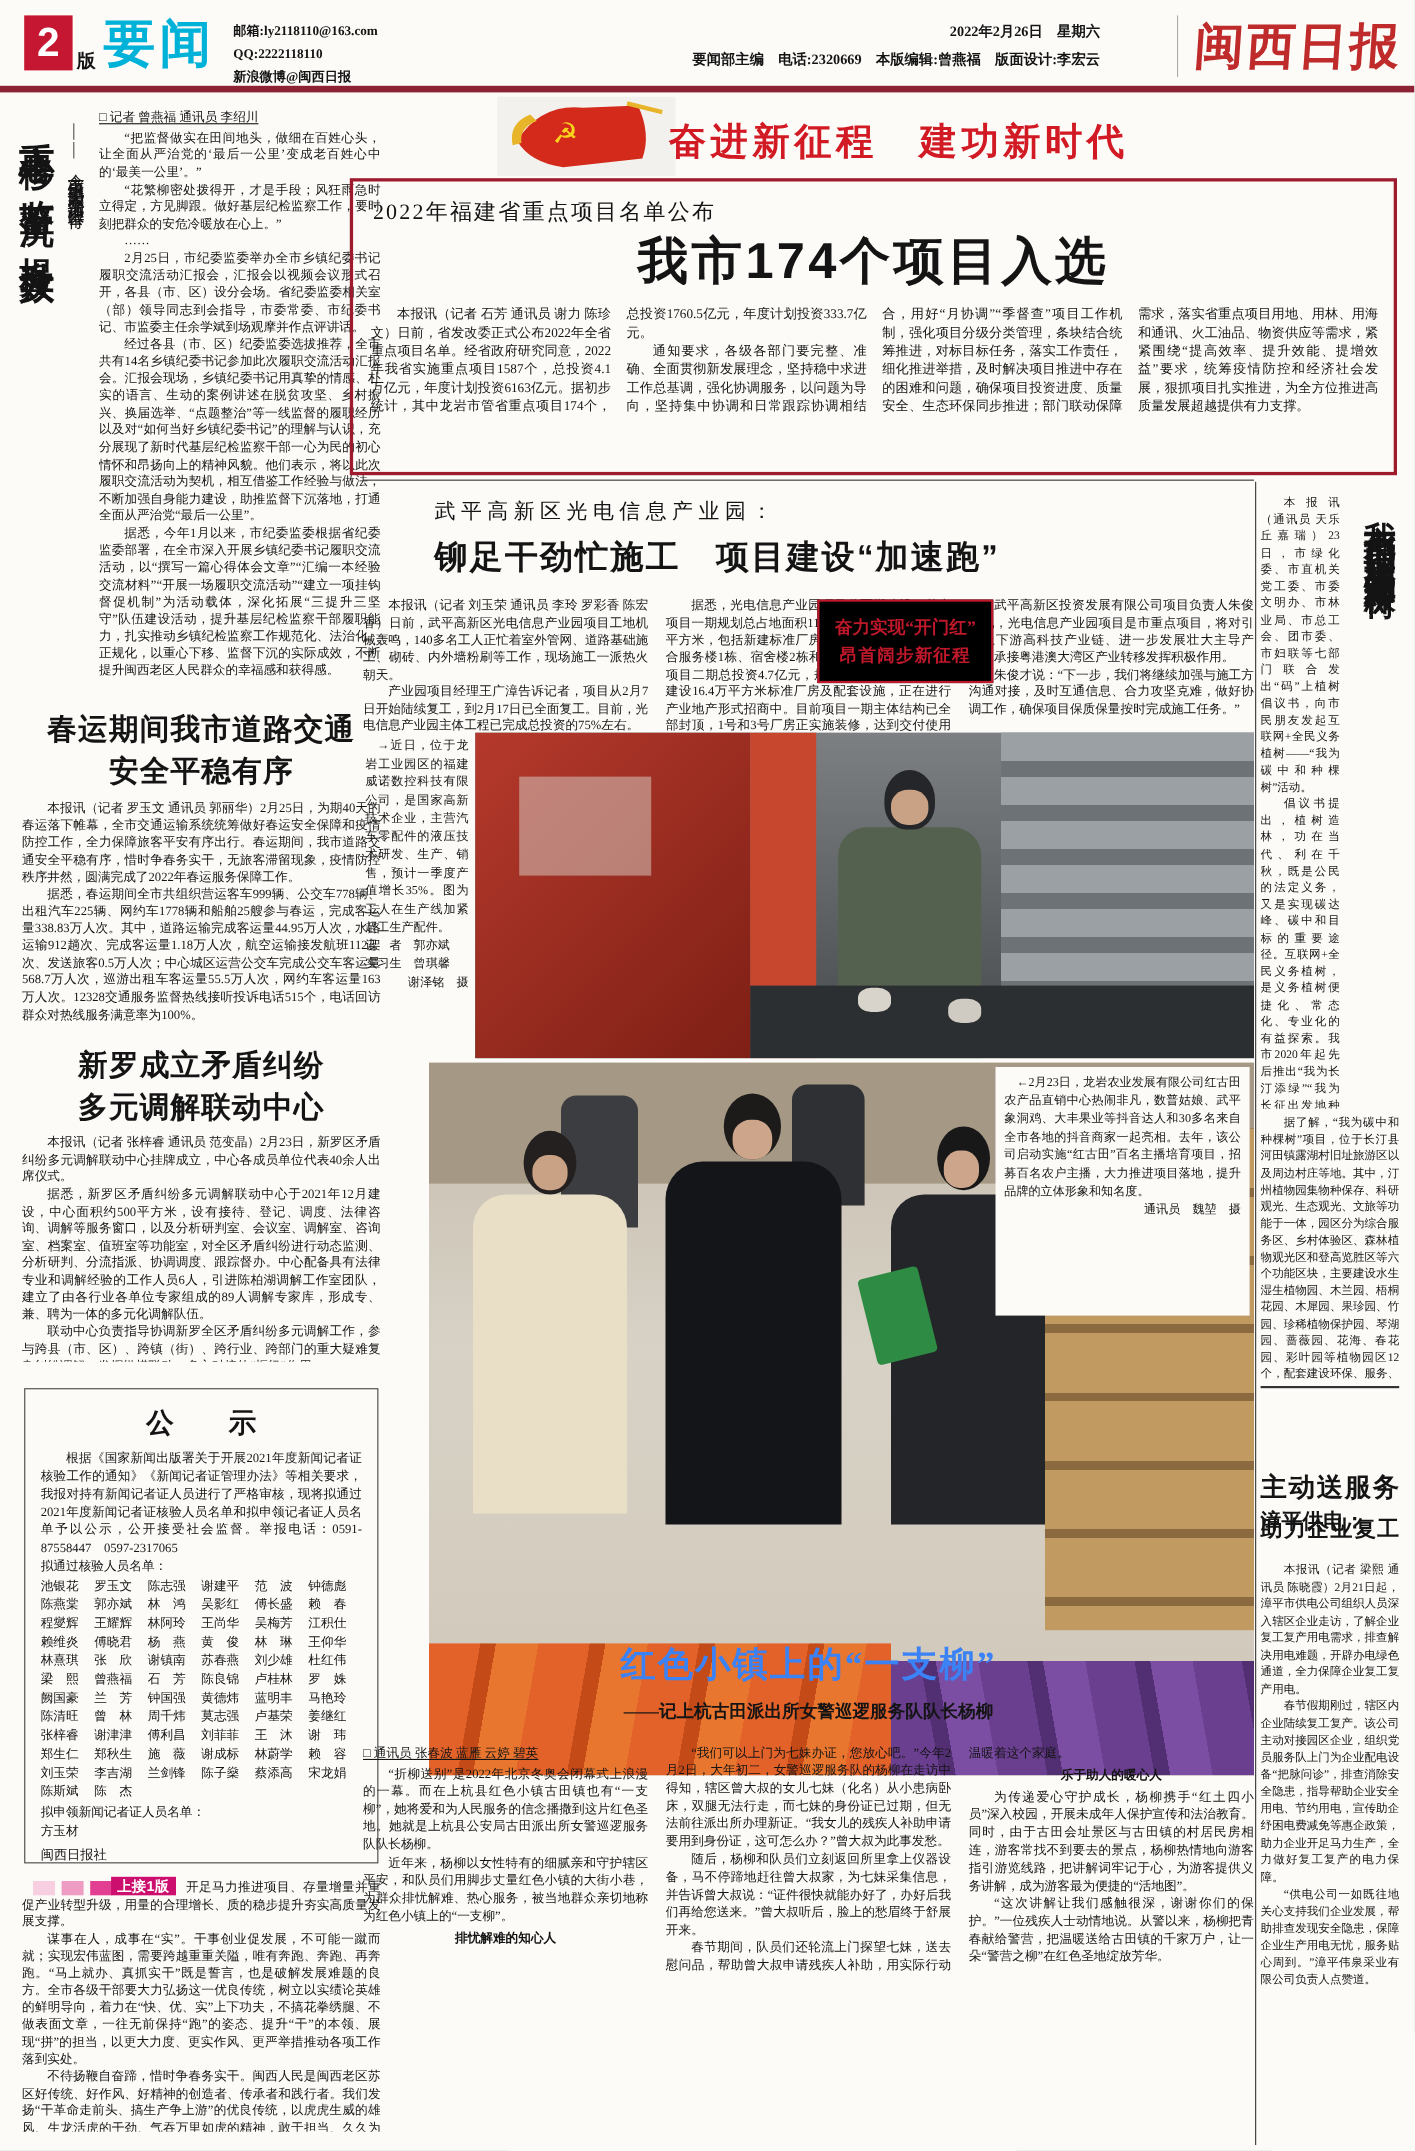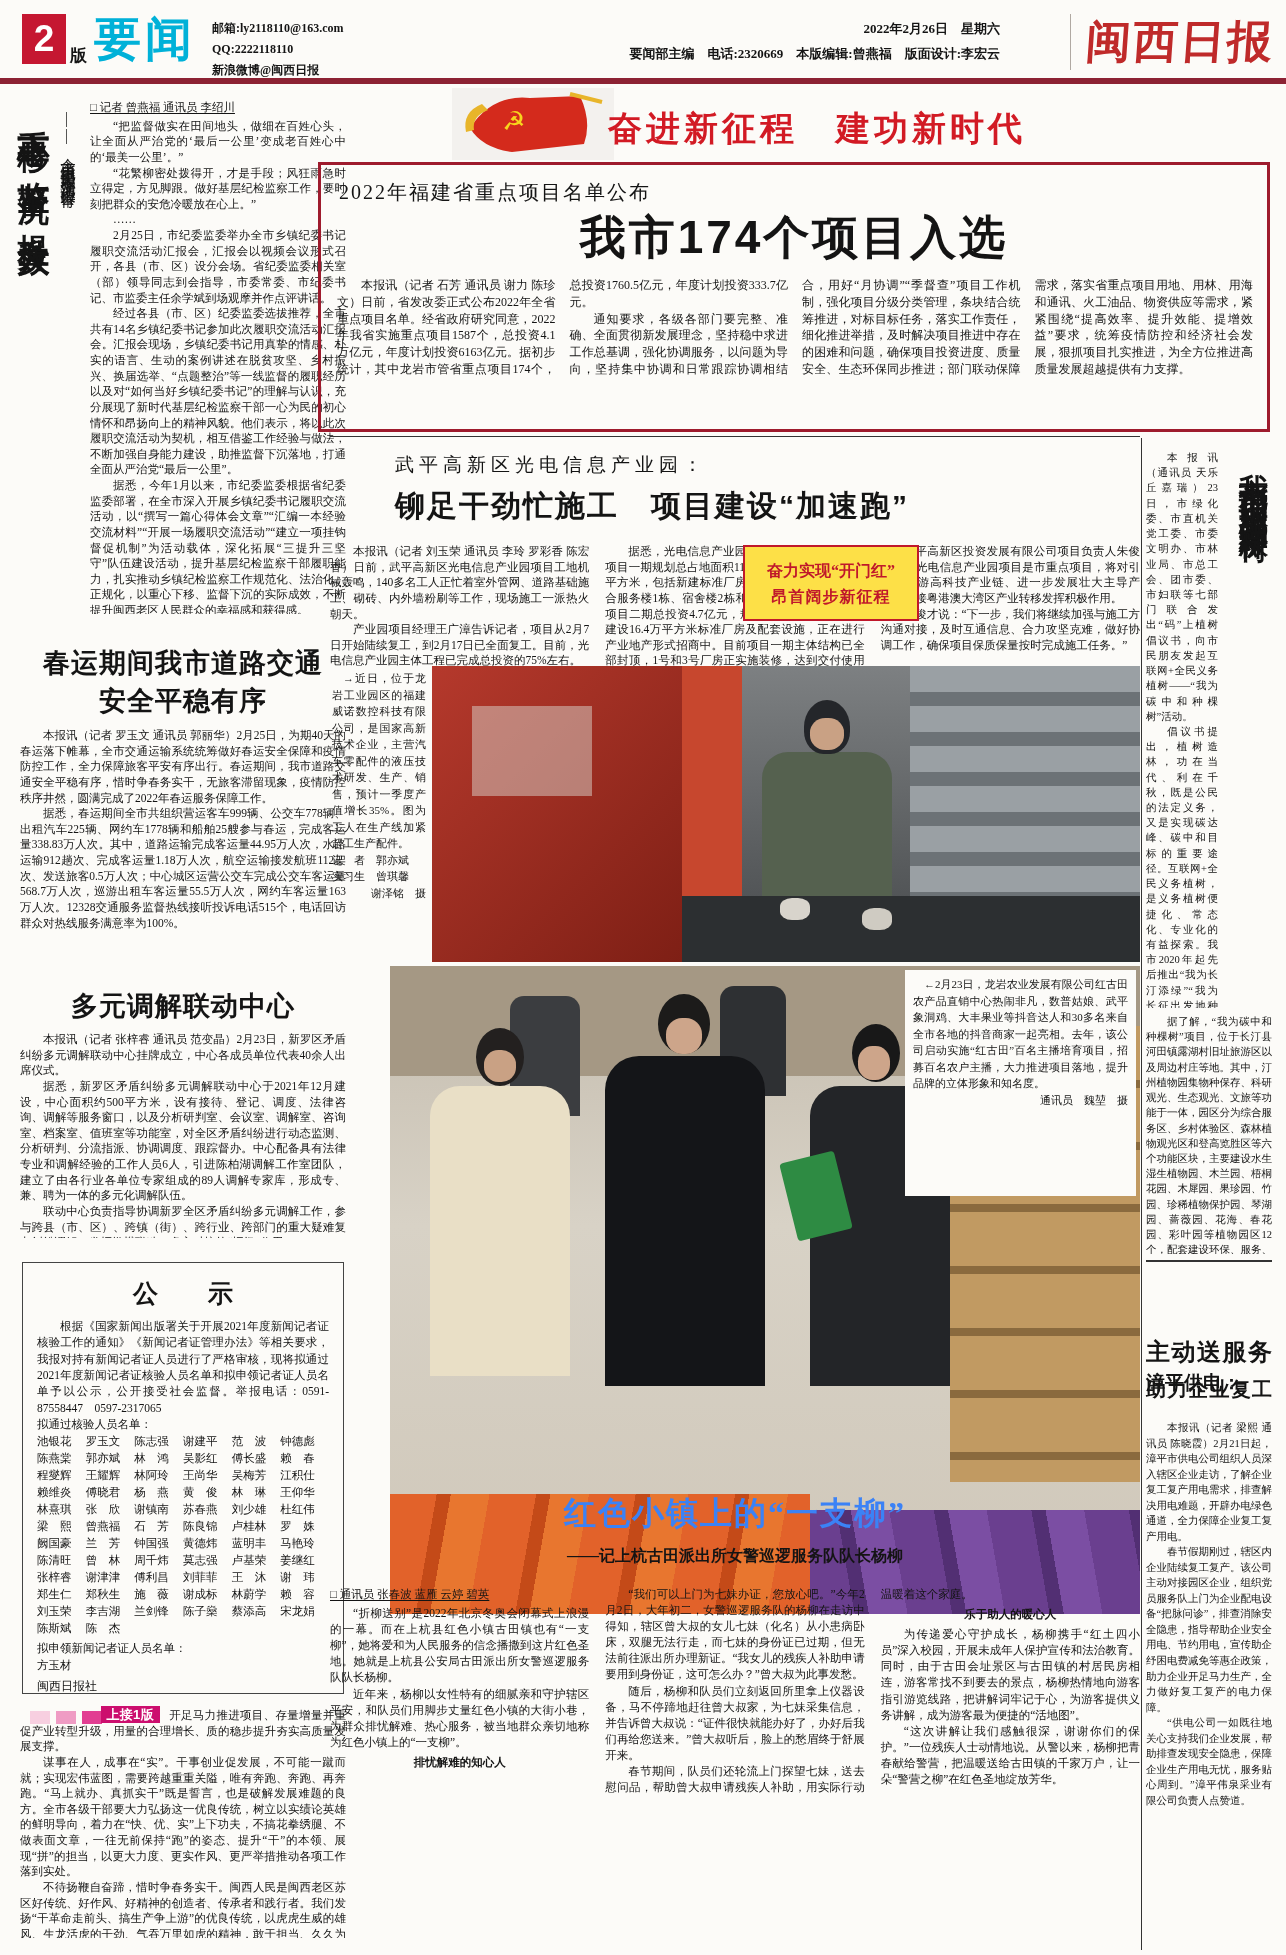--- a/index.html
+++ b/index.html
@@ -56,20 +56,21 @@
     <p>据悉，今年1月以来，市纪委监委根据省纪委监委部署，在全市深入开展乡镇纪委书记履职交流活动，以“撰写一篇心得体会文章”“汇编一本经验交流材料”“开展一场履职交流活动”“建立一项挂钩督促机制”为活动载体，深化拓展“三提升三坚守”队伍建设活动，提升基层纪检监察干部履职能力，扎实推动乡镇纪检监察工作规范化、法治化、正规化，以重心下移、监督下沉的实际成效，不断提升闽西老区人民群众的幸福感和获得感。</p>
   </div>
 
   <div class="abs center serifhead" style="left:20px;top:645px;width:326px;font-size:27px;">春运期间我市道路交通</div>
   <div class="abs center serifhead" style="left:20px;top:683px;width:326px;font-size:27px;">安全平稳有序</div>
   <div class="abs bt" style="left:20px;top:728px;width:326px;height:208px;overflow:hidden;">
     <p>本报讯（记者 罗玉文 通讯员 郭丽华）2月25日，为期40天的春运落下帷幕，全市交通运输系统统筹做好春运安全保障和疫情防控工作，全力保障旅客平安有序出行。春运期间，我市道路交通安全平稳有序，惜时争春务实干，无旅客滞留现象，疫情防控秩序井然，圆满完成了2022年春运服务保障工作。</p>
     <p>据悉，春运期间全市共组织营运客车999辆、公交车778辆、出租汽车225辆、网约车1778辆和船舶25艘参与春运，完成客运量338.83万人次。其中，道路运输完成客运量44.95万人次，水路运输912趟次、完成客运量1.18万人次，航空运输接发航班112架次、发送旅客0.5万人次；中心城区运营公交车完成公交车客运量568.7万人次，巡游出租车客运量55.5万人次，网约车客运量163万人次。12328交通服务监督热线接听投诉电话515个，电话回访群众对热线服务满意率为100%。</p>
   </div>
 
+  <div class="abs center serifhead" style="left:20px;top:950px;width:326px;font-size:27px;">新罗成立矛盾纠纷</div>
   <div class="abs center serifhead" style="left:20px;top:988px;width:326px;font-size:27px;">多元调解联动中心</div>
   <div class="abs bt" style="left:20px;top:1032px;width:326px;height:206px;overflow:hidden;">
     <p>本报讯（记者 张梓睿 通讯员 范变晶）2月23日，新罗区矛盾纠纷多元调解联动中心挂牌成立，中心各成员单位代表40余人出席仪式。</p>
     <p>据悉，新罗区矛盾纠纷多元调解联动中心于2021年12月建设，中心面积约500平方米，设有接待、登记、调度、法律咨询、调解等服务窗口，以及分析研判室、会议室、调解室、咨询室、档案室、值班室等功能室，对全区矛盾纠纷进行动态监测、分析研判、分流指派、协调调度、跟踪督办。中心配备具有法律专业和调解经验的工作人员6人，引进陈柏湖调解工作室团队，建立了由各行业各单位专家组成的89人调解专家库，形成专、兼、聘为一体的多元化调解队伍。</p>
     <p>联动中心负责指导协调新罗全区矛盾纠纷多元调解工作，参与跨县（市、区）、跨镇（街）、跨行业、跨部门的重大疑难复杂纠纷调解，发挥纵横联动、多方对接的“枢纽”作用。</p>
   </div>
 
   <div class="abs" style="left:22px;top:1262px;width:322px;height:432px;border:1px solid #444;box-sizing:border-box;padding:10px 14px;overflow:hidden;">
     <div class="center" style="font-size:25px;font-weight:900;margin:4px 0 8px;">公　　示</div>
     <div class="bt" style="font-size:11.5px;line-height:1.42;">
@@ -192,21 +193,21 @@
   <div class="abs hairline" style="left:330px;top:436px;width:810px;height:1px;"></div>
   <div class="abs" style="left:395px;top:452px;font-size:19px;letter-spacing:5px;">武平高新区光电信息产业园：</div>
   <div class="abs sans" style="left:395px;top:486px;font-size:30px;font-weight:900;letter-spacing:2px;">铆足干劲忙施工　项目建设“加速跑”</div>
   <div class="abs bt cols3" style="left:330px;top:544px;width:810px;height:154px;overflow:hidden;">
     <p>本报讯（记者 刘玉荣 通讯员 李玲 罗彩香 陈宏香）日前，武平高新区光电信息产业园项目工地机械轰鸣，140多名工人正忙着室外管网、道路基础施工、砌砖、内外墙粉刷等工作，现场施工一派热火朝天。</p>
     <p>产业园项目经理王广漳告诉记者，项目从2月7日开始陆续复工，到2月17日已全面复工。目前，光电信息产业园主体工程已完成总投资的75%左右。</p>
     <p>据悉，光电信息产业园项目分两期建设，其中项目一期规划总占地面积115亩，总建筑面积13.6万平方米，包括新建标准厂房3栋、实训大楼1栋、综合服务楼1栋、宿舍楼2栋和2100平方米公共食堂。项目二期总投资4.7亿元，规划总用地面积118亩，建设16.4万平方米标准厂房及配套设施，正在进行产业地产形式招商中。目前项目一期主体结构已全部封顶，1号和3号厂房正实施装修，达到交付使用条件。</p>
     <p>武平高新区投资发展有限公司项目负责人朱俊才说，光电信息产业园项目是市重点项目，将对引进上下游高科技产业链、进一步发展壮大主导产业、承接粤港澳大湾区产业转移发挥积极作用。</p>
     <p>朱俊才说：“下一步，我们将继续加强与施工方沟通对接，及时互通信息、合力攻坚克难，做好协调工作，确保项目保质保量按时完成施工任务。”</p>
   </div>
-  <div class="abs center" style="left:743px;top:545px;width:176px;height:76px;background:#fde047;border:2px solid #c0182b;box-sizing:border-box;padding-top:11px;">
+  <div class="abs center" style="left:743px;top:545px;width:160px;height:76px;background:#000000;border:2px solid #c0182b;box-sizing:border-box;padding-top:11px;">
     <div style="font-size:16px;font-weight:900;color:#c0182b;line-height:1.65;">奋力实现“开门红”</div>
     <div style="font-size:16px;font-weight:900;color:#c0182b;line-height:1.65;letter-spacing:1px;">昂首阔步新征程</div>
   </div>
 
   <div class="abs bt" style="left:332px;top:670px;width:94px;height:292px;font-size:11px;line-height:1.5;overflow:hidden;">
     <p style="text-indent:1em;">→近日，位于龙岩工业园区的福建威诺数控科技有限公司，是国家高新技术企业，主营汽车零配件的液压技术研发、生产、销售，预计一季度产值增长35%。图为工人在生产线加紧赶工生产配件。</p>
     <p class="credit" style="text-align:left;">记　者　郭亦斌</p>
     <p class="credit" style="text-align:left;">实习生　曾琪馨</p>
     <p class="credit">谢泽铭　摄</p>
   </div>

